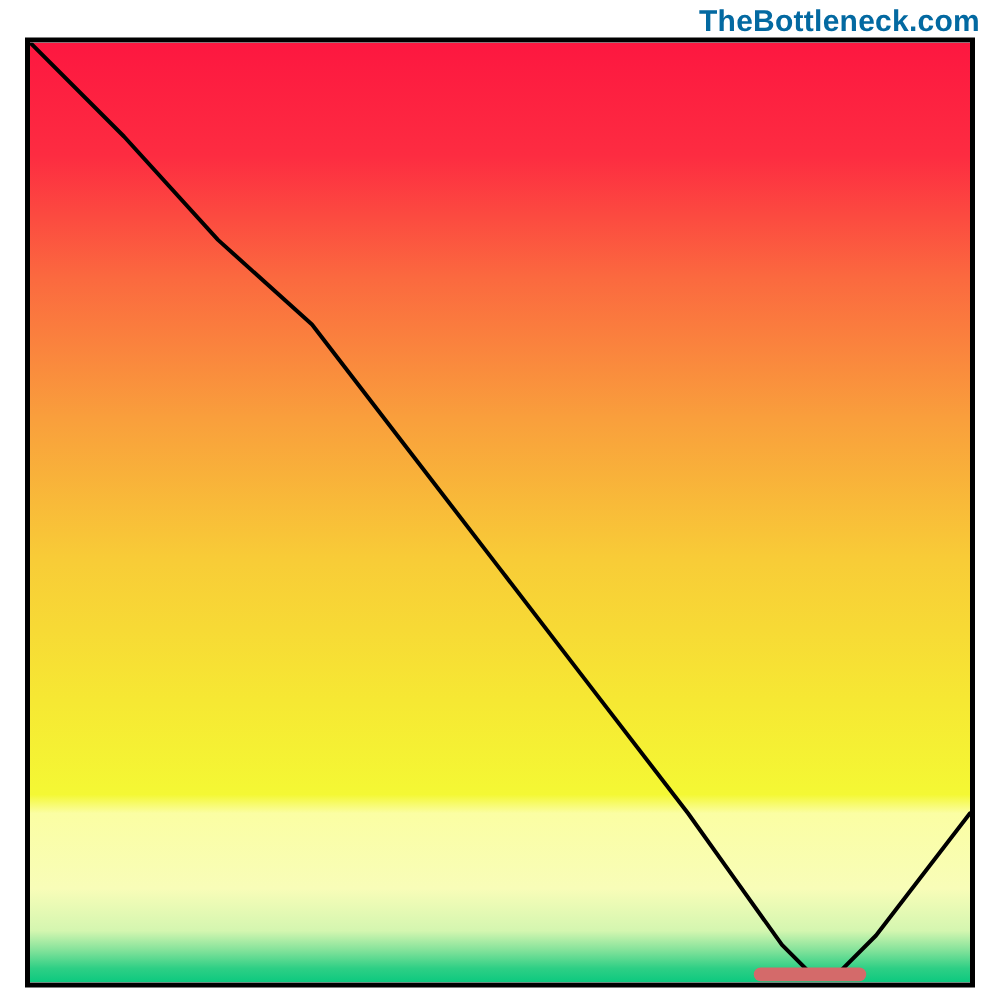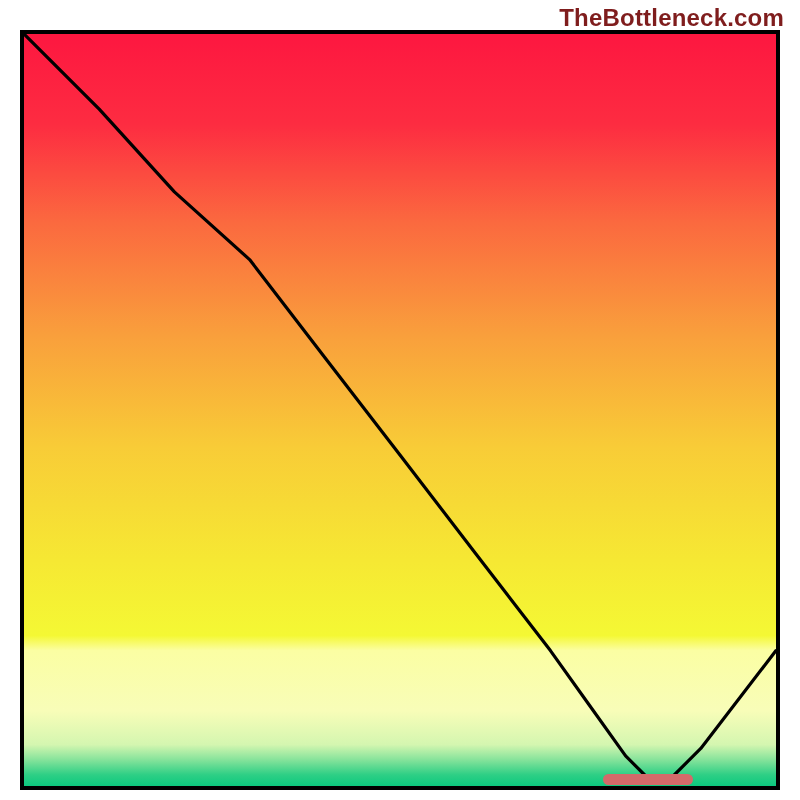--- a/index.html
+++ b/index.html
@@ -15,21 +15,21 @@
     position: relative;
     width: 800px;
     height: 800px;
   }
   .watermark {
     position: absolute;
     top: 4px;
     right: 16px;
     font-size: 24px;
     font-weight: 600;
-    color: #7f1d1d;
+    color: #0369a1;
     letter-spacing: 0.2px;
   }
   .plot-area {
     position: absolute;
     left: 20px;
     top: 30px;
     width: 760px;
     height: 760px;
     box-sizing: border-box;
     border: 4px solid #000;

